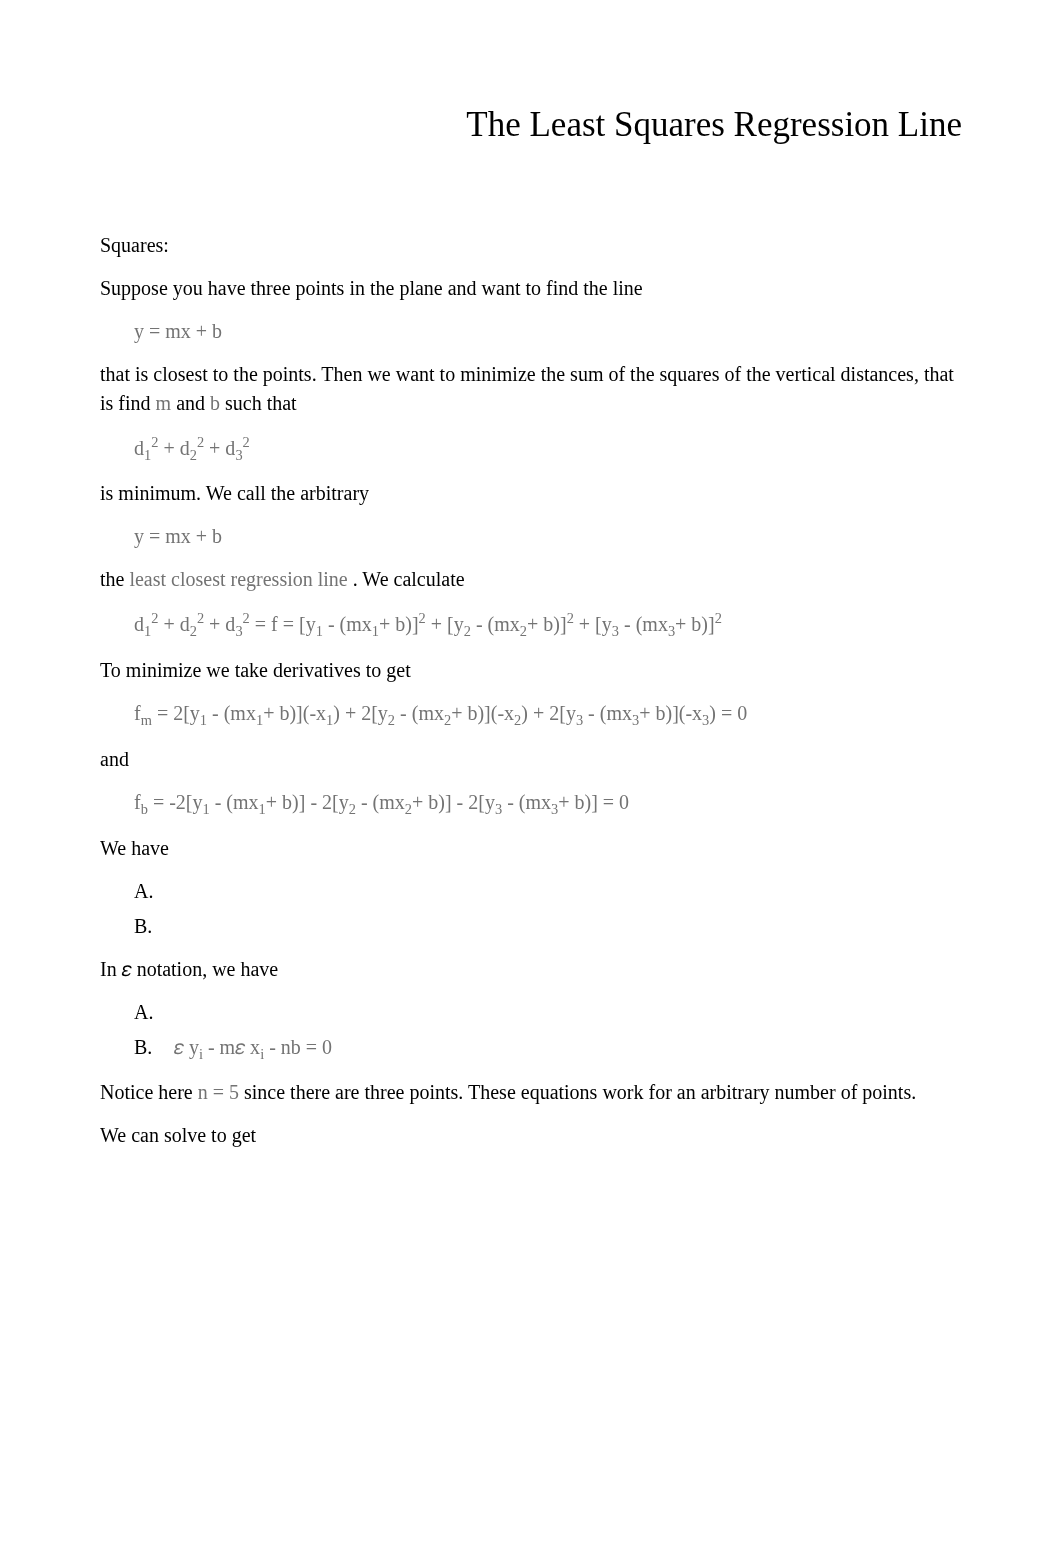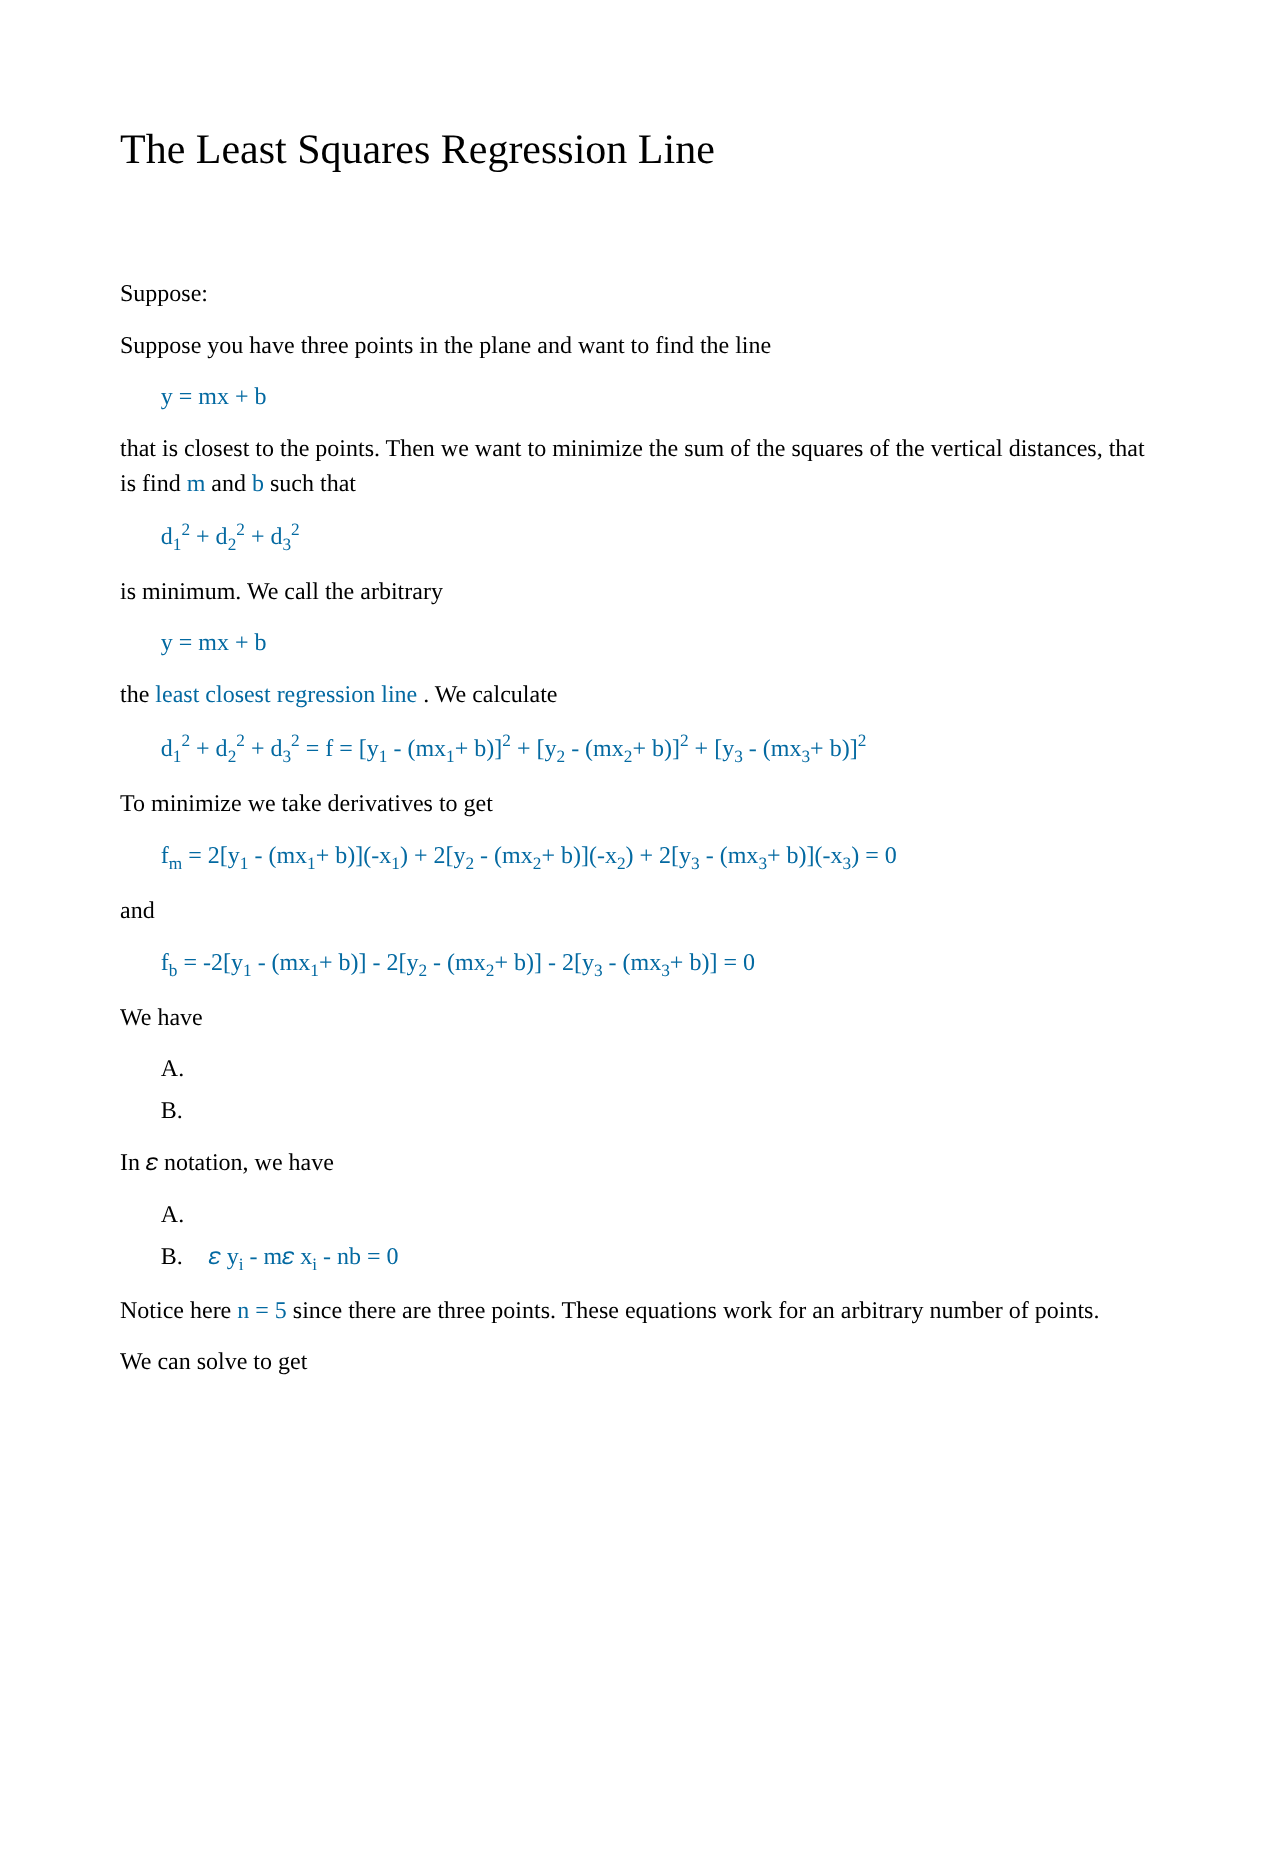--- a/index.html
+++ b/index.html
@@ -11,33 +11,33 @@
       background: #ffffff;
       font-family: "Times New Roman", Times, serif;
       width: 1062px;
       height: 1561px;
       padding: 100px 100px 60px 100px;
       color: #000000;
       font-size: 20px;
       line-height: 1.45;
     }
     .title {
-      text-align: left;
+      text-align: right;
       font-size: 35px;
       font-weight: normal;
       margin-bottom: 80px;
     }
     .para {
       margin: 14px 0;
     }
     .indent {
       margin-left: 34px;
     }
     .red {
-      color: #0369a1;
+      color: #737373;
     }
     .list {
       list-style: none;
       margin: 8px 0 8px 34px;
     }
     .list li {
       margin: 6px 0;
       display: flex;
       gap: 14px;
       align-items: baseline;
@@ -55,21 +55,21 @@
     }
     .eq {
       font-size: 20px;
     }
   </style>
 </head>
 <body>
 
 <h1 class="title">The Least Squares Regression Line</h1>
 
-<p class="para">Suppose:</p>
+<p class="para">Squares:</p>
 
 <p class="para">Suppose you have three points in the plane and want to find the line</p>
 
 <p class="para indent red eq">y = mx + b</p>
 
 <p class="para">
   <span>that is closest to the points. Then we want to minimize the sum of the squares of the vertical distances, that is find </span><span class="red">m</span><span> and </span><span class="red">b</span><span> such that</span>
 </p>
 
 <p class="para indent red eq">d<sub>1</sub><sup>2</sup> + d<sub>2</sub><sup>2</sup> + d<sub>3</sub><sup>2</sup></p>

